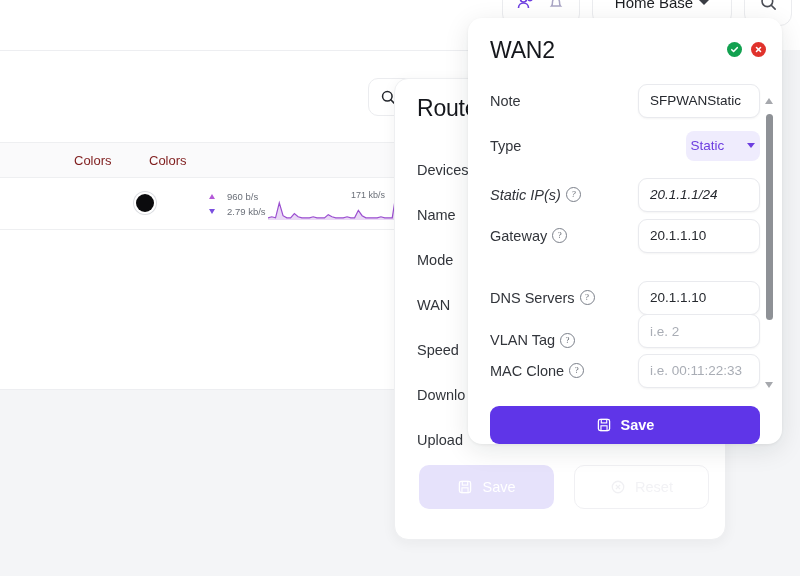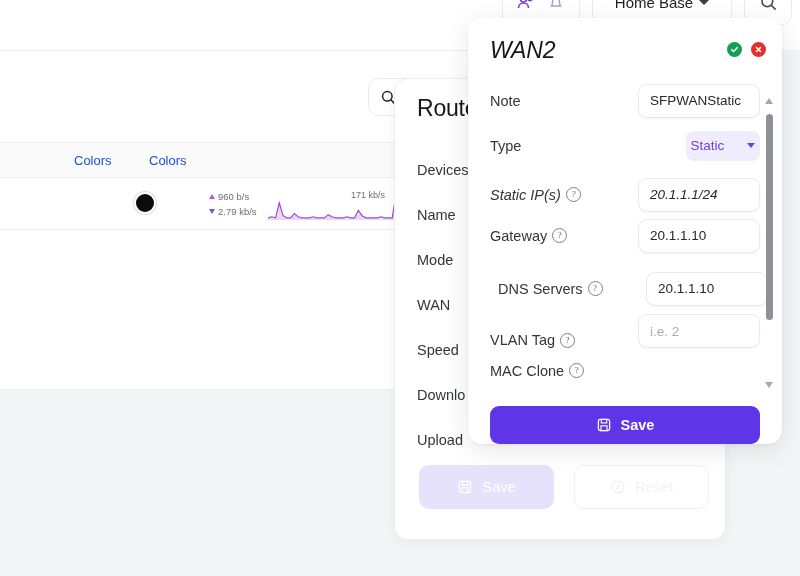--- a/index.html
+++ b/index.html
@@ -104,41 +104,41 @@
     position: absolute;
     left: -60px; top: 178px;
     width: 520px; height: 52px;
     background: #ffffff;
     border-bottom: 1px solid #eeeff1;
     box-sizing: border-box;
   }
   .th {
     position: absolute;
     font-size: 13px;
-    color: #1d4ed8;
+    color: #7f1d1d;
     top: 10px;
   }
   #th-colors  { left: 134px; }
   #th-status  { left: 209px; }
 
   #color-dot {
     position: absolute;
     left: 136px; top: 194px;
     width: 18px; height: 18px;
     border-radius: 50%;
     background: #0b0b0d;
     box-shadow: 0 0 0 2px #ffffff, 0 0 0 3px #dcdee2;
   }
 
   .rate-row {
     position: absolute;
     font-size: 9.5px;
     display: flex;
     align-items: center;
-    gap: 3px;
+    gap: 12px;
     white-space: nowrap;
   }
   #rate-up   { left: 209px; top: 191px; color: #6a6f78; }
   #rate-down { left: 209px; top: 206px; color: #6a6f78; }
   .tri-up {
     width: 0; height: 0;
     border-left: 3.5px solid transparent;
     border-right: 3.5px solid transparent;
     border-bottom: 5px solid #b45ad8;
   }
@@ -233,21 +233,20 @@
     border-radius: 14px;
     box-shadow: 0 6px 26px rgba(24,26,32,0.10),
                 0 1px 3px rgba(24,26,32,0.06);
   }
   #wan-title {
     position: absolute;
     left: 22px; top: 19px;
     font-size: 23px;
     color: #15171c;
     letter-spacing: -0.2px;
-    font-style: italic;
   }
   #wan-status-icons {
     position: absolute;
     right: 16px; top: 24px;
     display: flex;
     gap: 9px;
   }
   .status-circle {
     width: 15px; height: 15px;
     border-radius: 50%;
@@ -509,41 +508,42 @@
     </div>
 
     <div class="wan-row" style="top:133px;">
       <span class="wan-label">
         <span>Gateway</span>
         <span class="q-icon">?</span>
       </span>
       <span class="wan-input">20.1.1.10</span>
     </div>
 
-    <div class="wan-row" style="top:186px;margin-left:8px;">
+    <div class="wan-row" style="top:195px;">
       <span class="wan-label">
         <span>DNS Servers</span>
         <span class="q-icon">?</span>
       </span>
       <span class="wan-input">20.1.1.10</span>
     </div>
 
     <div class="wan-row" style="top:223px;align-items:flex-end;">
       <span class="wan-label">
         <span>VLAN Tag</span>
         <span class="q-icon">?</span>
       </span>
       <span class="wan-input placeholder">i.e. 2</span>
     </div>
 
     <div class="wan-row" style="top:268px;">
       <span class="wan-label">
         <span>MAC Clone</span>
         <span class="q-icon">?</span>
       </span>
+      <span class="wan-input placeholder">i.e. 00:11:22:33</span>
     </div>
 
   </div>
 
   <div id="wan-scrollbar">
     <span class="sb-arrow" id="sb-up"></span>
     <span id="sb-thumb"></span>
     <span class="sb-arrow" id="sb-down"></span>
   </div>
 

